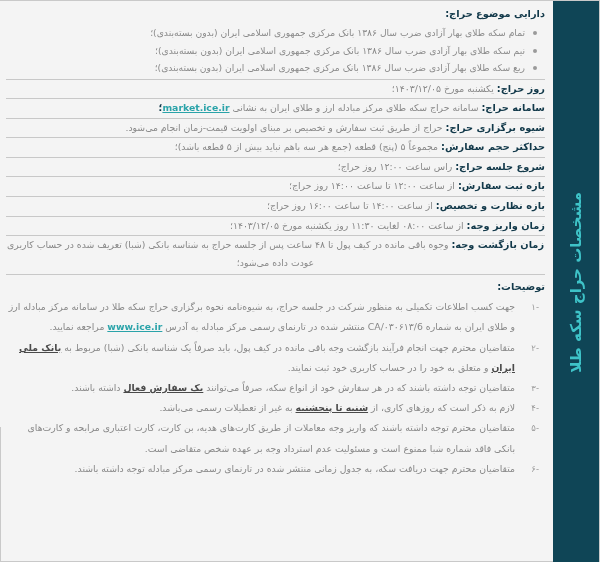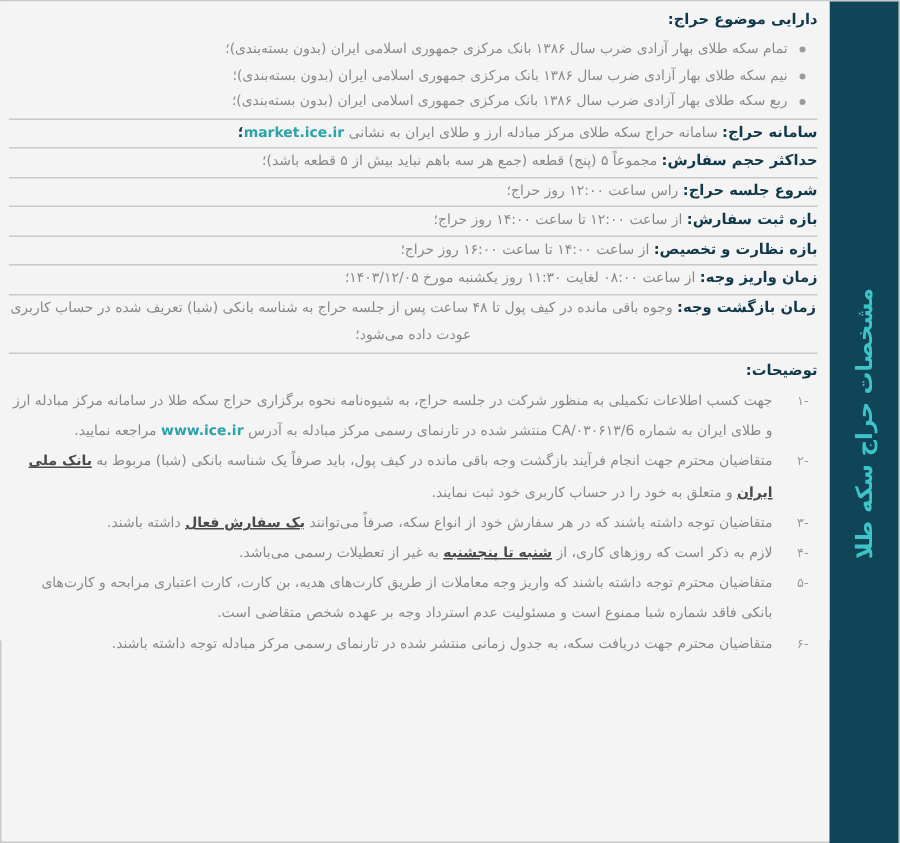--- a/index.html
+++ b/index.html
@@ -50,21 +50,21 @@
     }
     .row .v { color: #888; }
     .assets { padding-top: 3px; padding-bottom: 2px; }
     .assets .k { display: block; line-height: 20px; }
     .assets ul { list-style: none; padding-right: 20px; text-align: right; }
     .assets li { position: relative; line-height: 17.5px; color: #8a8a8a; font-size: 9.2px; }
     .assets li::before {
       content: ""; position: absolute; right: -12px; top: 7px;
       width: 4px; height: 4px; border-radius: 50%; background: #9a9a9a;
     }
-    .link { color: #2aa3a9; font-weight: bold; direction: ltr; unicode-bidi: embed; }
+    .link { color: #2aa3a9; font-weight: bold; text-decoration: underline; direction: ltr; unicode-bidi: embed; }
     .wrap2 { line-height: 18px; padding-bottom: 2px; text-align: center; }
     .notes { border-bottom: none; padding-top: 2px; }
     .notes .k { display: block; line-height: 20px; }
     .notes ol { list-style: none; padding-right: 30px; }
     .notes li { position: relative; line-height: 20.2px; color: #888; font-size: 9.3px; }
     .notes li .num {
       position: absolute; right: -24px; top: 0; color: #9a9a9a; font-size: 8.5px;
     }
     .bold-u { color: #4a4a4a; font-weight: bold; text-decoration: underline; }
   </style>
@@ -81,27 +81,35 @@
 
     <div class="row assets">
       <span class="k">دارایی موضوع حراج:</span>
       <ul>
         <li>تمام سکه طلای بهار آزادی ضرب سال ۱۳۸۶ بانک مرکزی جمهوری اسلامی ایران (بدون بسته‌بندی)؛</li>
         <li>نیم سکه طلای بهار آزادی ضرب سال ۱۳۸۶ بانک مرکزی جمهوری اسلامی ایران (بدون بسته‌بندی)؛</li>
         <li>ربع سکه طلای بهار آزادی ضرب سال ۱۳۸۶ بانک مرکزی جمهوری اسلامی ایران (بدون بسته‌بندی)؛</li>
       </ul>
     </div>
 
+    <div class="row">
+      <span class="k">روز حراج:</span>
+      <span class="v">یکشنبه مورخ ۱۴۰۳/۱۲/۰۵؛</span>
+    </div>
 
     <div class="row">
       <span class="k">سامانه حراج:</span>
       <span class="v">سامانه حراج سکه طلای مرکز مبادله ارز و طلای ایران به نشانی</span>
       <span class="link">market.ice.ir</span><span class="k">؛</span>
     </div>
 
+    <div class="row">
+      <span class="k">شیوه برگزاری حراج:</span>
+      <span class="v">حراج از طریق ثبت سفارش و تخصیص بر مبنای اولویت قیمت-زمان انجام می‌شود.</span>
+    </div>
 
 
     <div class="row">
       <span class="k">حداکثر حجم سفارش:</span>
       <span class="v">مجموعاً ۵ (پنج) قطعه (جمع هر سه باهم نباید بیش از ۵ قطعه باشد)؛</span>
     </div>
 
     <div class="row">
       <span class="k">شروع جلسه حراج:</span>
       <span class="v">راس ساعت ۱۲:۰۰ روز حراج؛</span>

